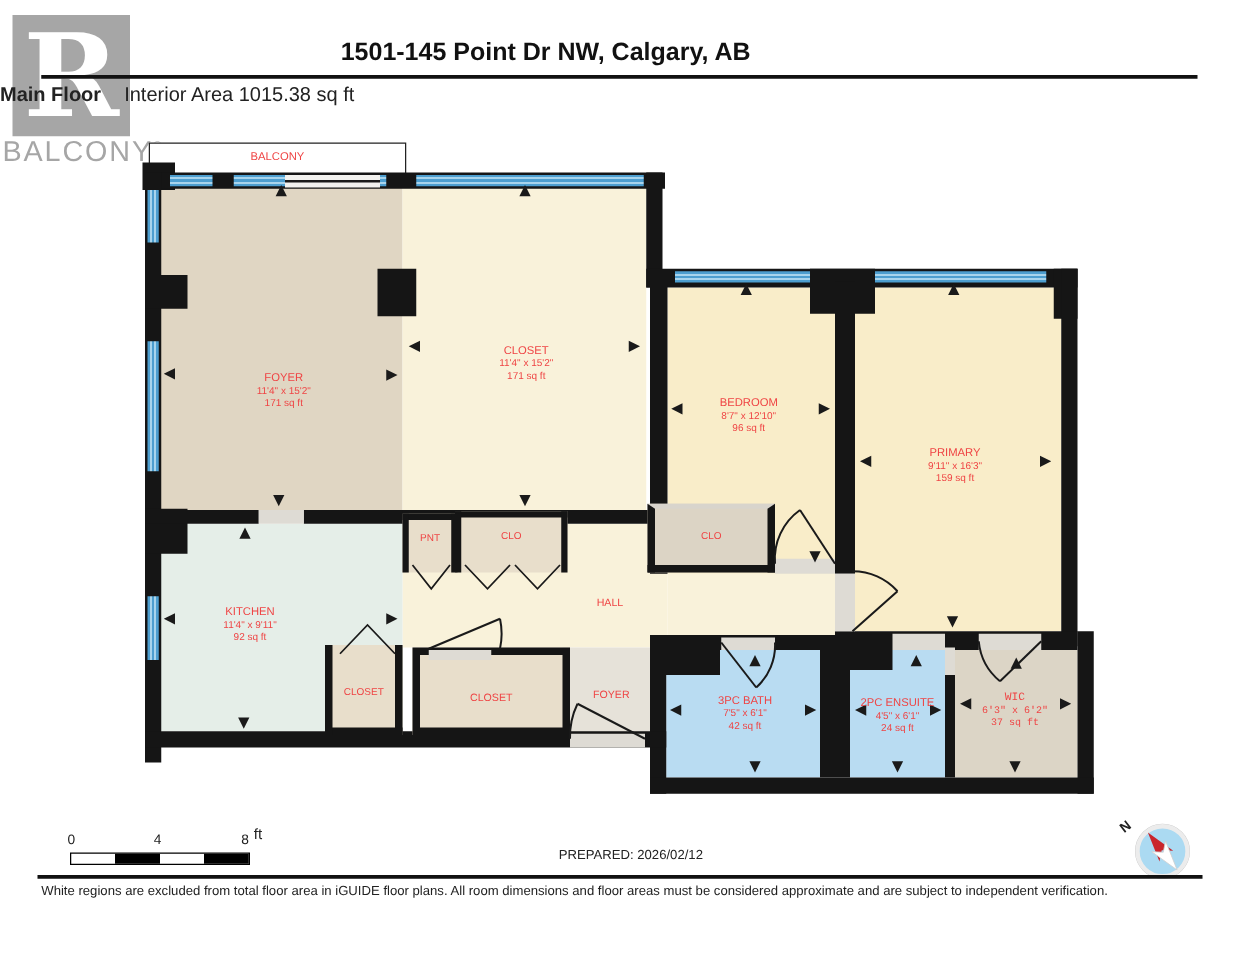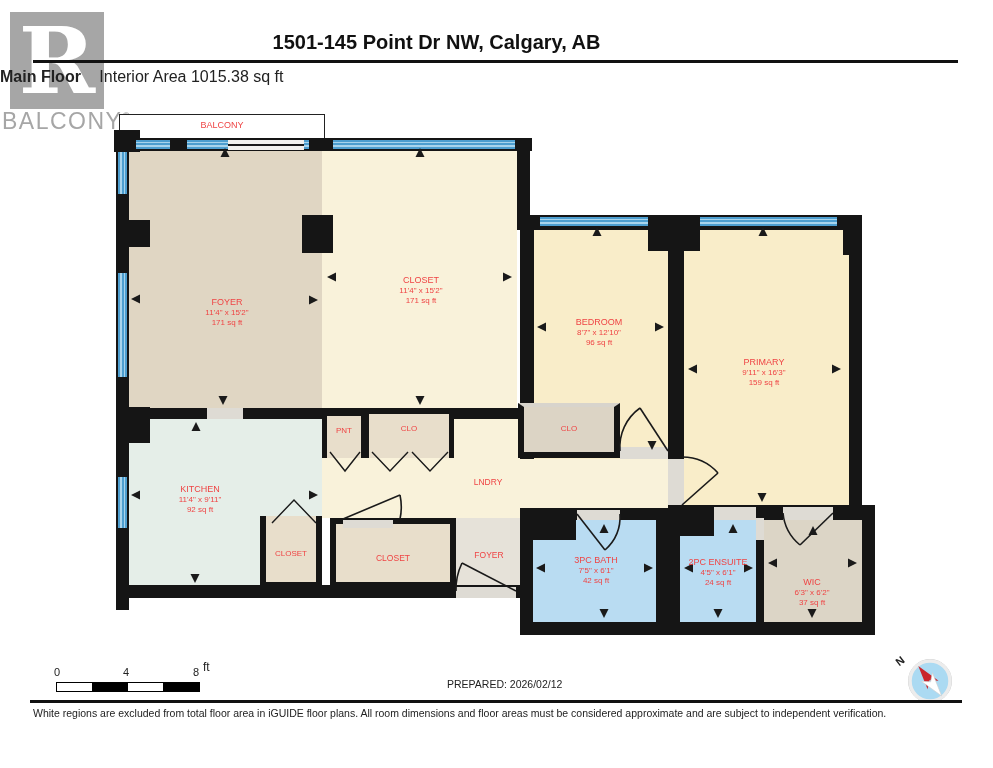--- a/index.html
+++ b/index.html
@@ -219,30 +219,30 @@
   <div class="rl" style="left:536px;top:555px;width:120px;">
     <span class="nm">3PC BATH</span>
     <span class="dm">7'5" x 6'1"</span>
     <span class="ar">42 sq ft</span>
   </div>
   <div class="rl" style="left:658px;top:557px;width:120px;">
     <span class="nm">2PC ENSUITE</span>
     <span class="dm">4'5" x 6'1"</span>
     <span class="ar">24 sq ft</span>
   </div>
-  <div class="rl" style="left:752px;top:577px;width:120px;">
+  <div class="rl" style="left:752px;top:553px;width:120px;font-family:Liberation Mono, monospace;">
     <span class="nm">WIC</span>
     <span class="dm">6'3" x 6'2"</span>
     <span class="ar">37 sq ft</span>
   </div>
 
   <div class="rl rl-sm" style="left:324px;top:426px;width:40px;">PNT</div>
   <div class="rl rl-sm" style="left:379px;top:424px;width:60px;">CLO</div>
   <div class="rl rl-sm" style="left:539px;top:424px;width:60px;">CLO</div>
-  <div class="rl rl-md" style="left:458px;top:477px;width:60px;">LNDRY</div>
+  <div class="rl rl-md" style="left:458px;top:477px;width:60px;">HALL</div>
   <div class="rl rl-sm" style="left:261px;top:549px;width:60px;">CLOSET</div>
   <div class="rl rl-md" style="left:343px;top:553px;width:100px;text-align:center;">CLOSET</div>
   <div class="rl rl-md" style="left:459px;top:550px;width:60px;">FOYER</div>
 
   <div class="tick" style="left:51px;top:666px;">0</div>
   <div class="tick" style="left:120px;top:666px;">4</div>
   <div class="tick" style="left:190px;top:666px;">8</div>
   <div class="abs sbar"></div>
   <div class="abs sunit">ft</div>
 

